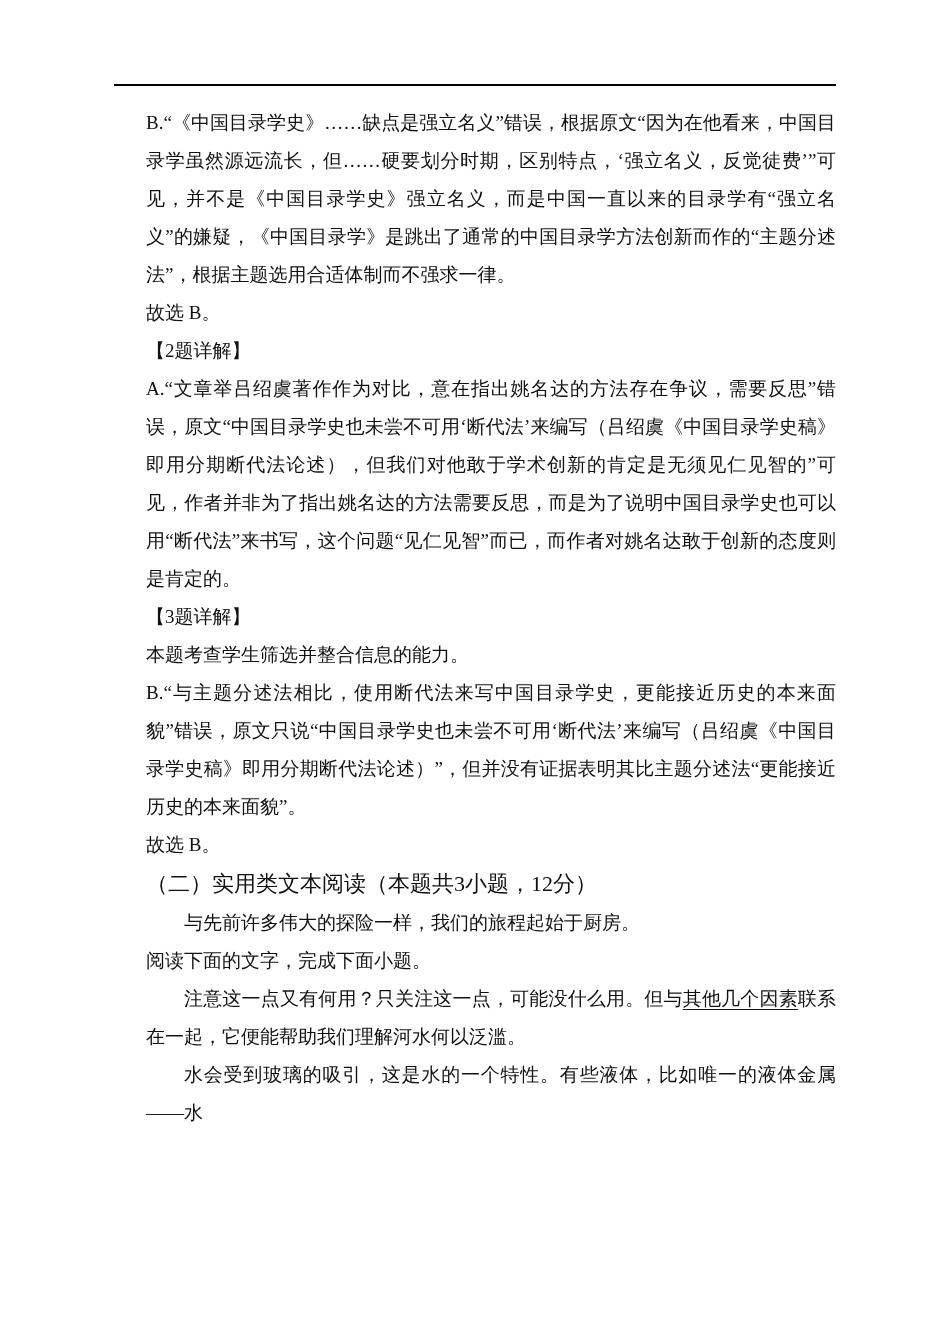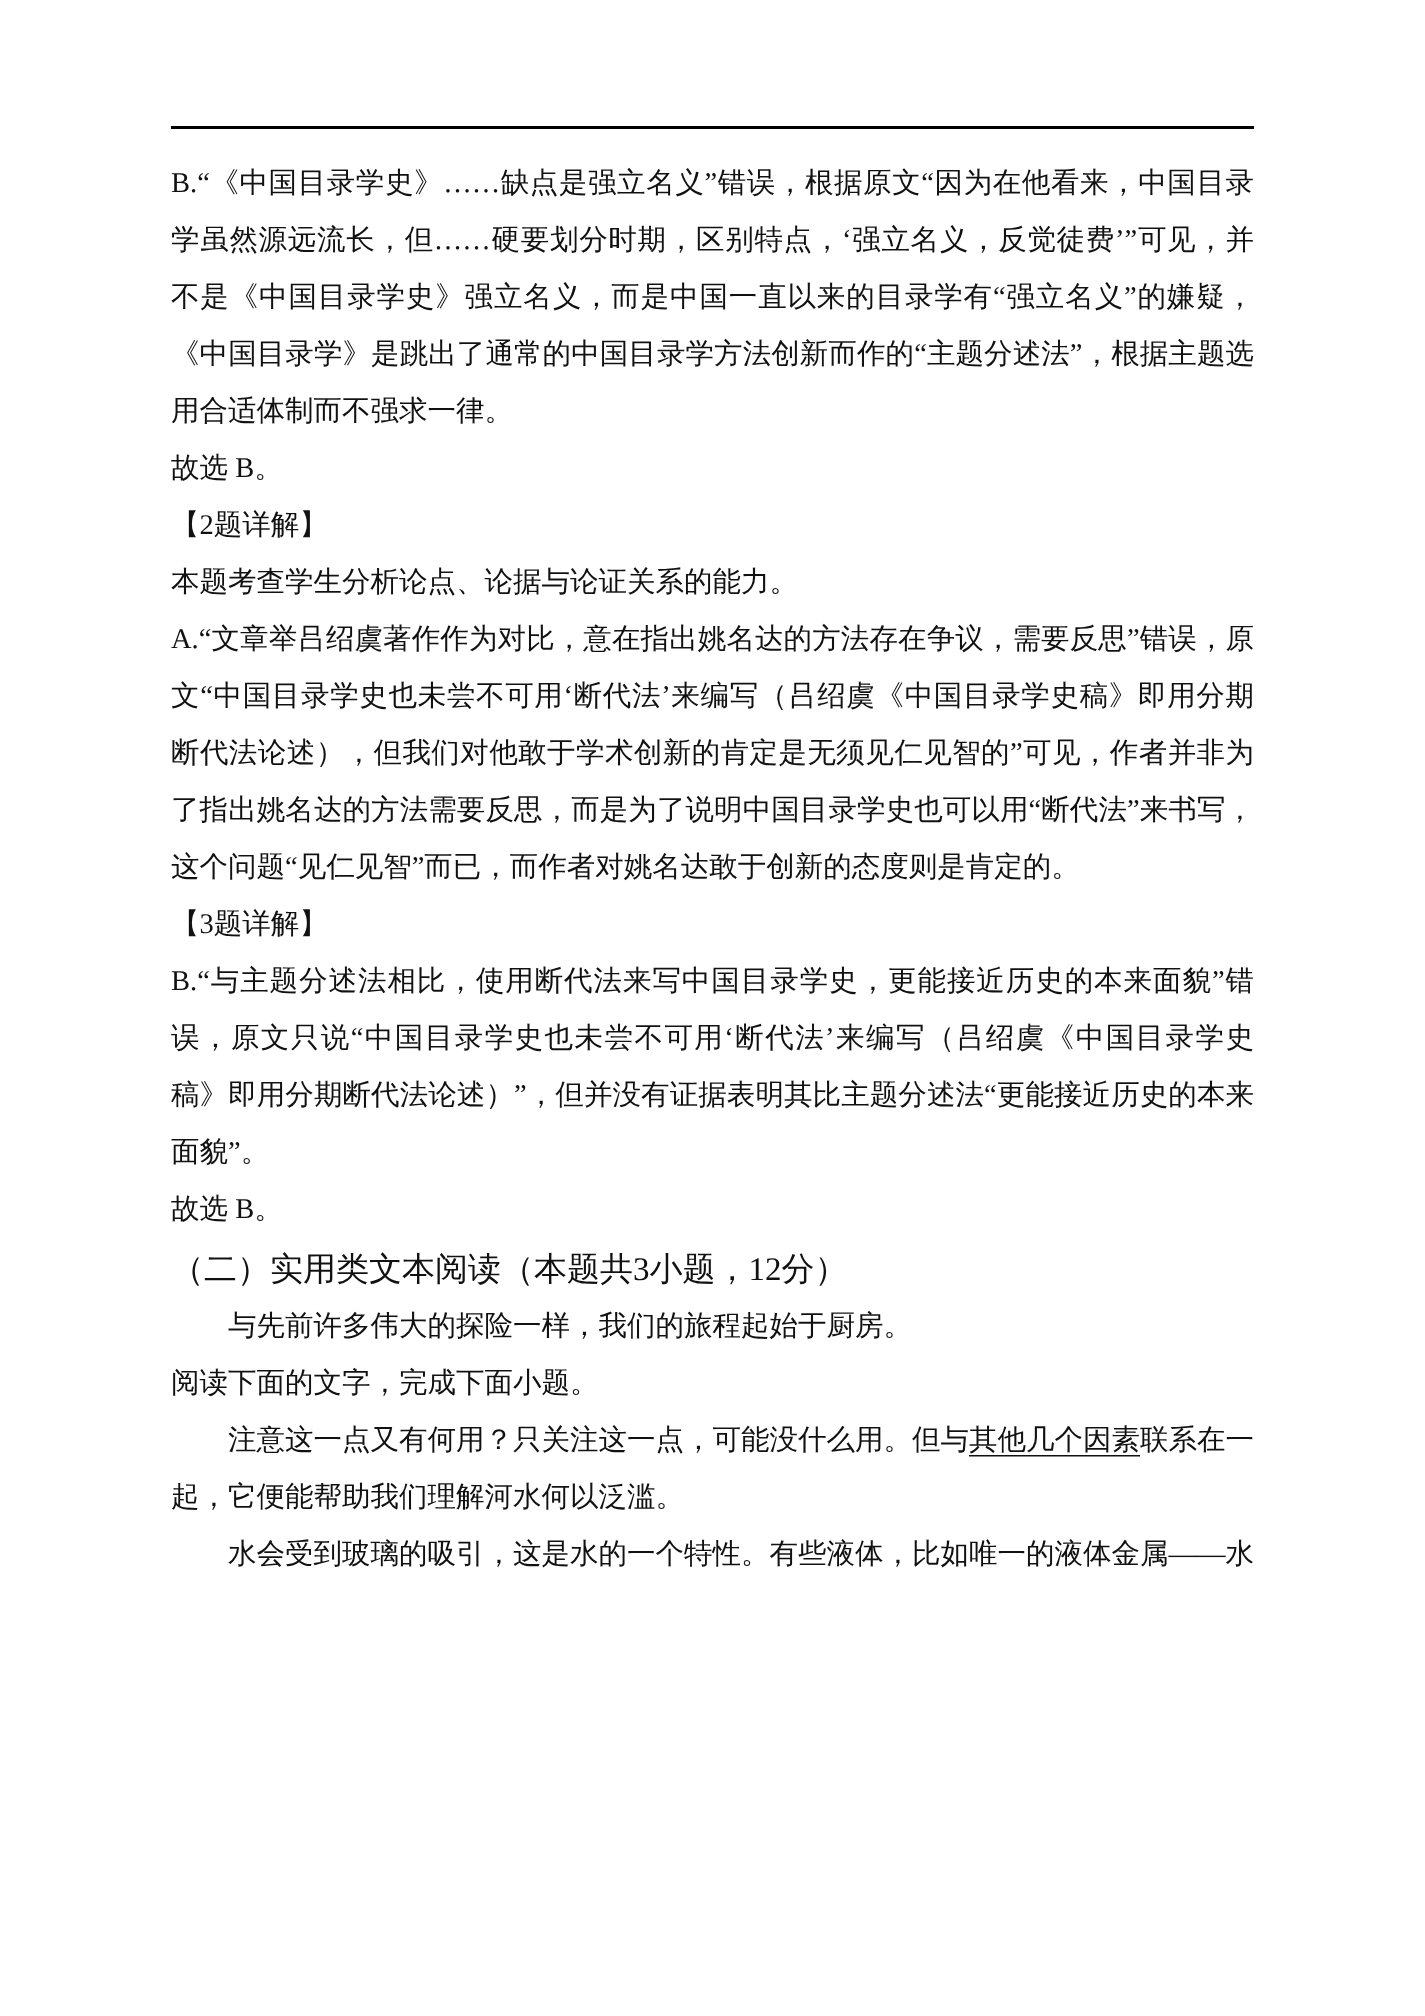--- a/index.html
+++ b/index.html
@@ -24,20 +24,21 @@
     border: none;
     border-top: 2px solid #000000;
     margin-top: 84px;
     width: 100%;
   }
   .body-text {
     font-size: 19px;
     line-height: 38px;
     text-align: justify;
     text-justify: inter-character;
+    margin-left: 32px;
   }
   .first-after-rule { margin-top: 18px; }
   .indent { text-indent: 2em; }
   .section-heading {
     font-weight: normal;
     font-size: 22px;
     line-height: 40px;
     font-family: "Liberation Serif", "DejaVu Serif", serif;
   }
   .underline {
@@ -52,27 +53,27 @@
   <div class="content">
 
     <hr class="header-rule">
 
     <p class="body-text first-after-rule">B.“《中国目录学史》……缺点是强立名义”错误，根据原文“因为在他看来，中国目录学虽然源远流长，但……硬要划分时期，区别特点，‘强立名义，反觉徒费’”可见，并不是《中国目录学史》强立名义，而是中国一直以来的目录学有“强立名义”的嫌疑，《中国目录学》是跳出了通常的中国目录学方法创新而作的“主题分述法”，根据主题选用合适体制而不强求一律。</p>
 
     <p class="body-text">故选 B。</p>
 
     <p class="body-text">【2题详解】</p>
 
-    <p class="body-text">本题考查学生分析论点、论据与论证关系的能力。</p>
 
     <p class="body-text">A.“文章举吕绍虞著作作为对比，意在指出姚名达的方法存在争议，需要反思”错误，原文“中国目录学史也未尝不可用‘断代法’来编写（吕绍虞《中国目录学史稿》即用分期断代法论述），但我们对他敢于学术创新的肯定是无须见仁见智的”可见，作者并非为了指出姚名达的方法需要反思，而是为了说明中国目录学史也可以用“断代法”来书写，这个问题“见仁见智”而已，而作者对姚名达敢于创新的态度则是肯定的。</p>
 
 
     <p class="body-text">【3题详解】</p>
 
+    <p class="body-text">本题考查学生筛选并整合信息的能力。</p>
 
     <p class="body-text">B.“与主题分述法相比，使用断代法来写中国目录学史，更能接近历史的本来面貌”错误，原文只说“中国目录学史也未尝不可用‘断代法’来编写（吕绍虞《中国目录学史稿》即用分期断代法论述）”，但并没有证据表明其比主题分述法“更能接近历史的本来面貌”。</p>
 
     <p class="body-text">故选 B。</p>
 
     <p class="body-text section-heading">（二）实用类文本阅读（本题共3小题，12分）</p>
 
     <p class="body-text indent">与先前许多伟大的探险一样，我们的旅程起始于厨房。</p>
 
     <p class="body-text">阅读下面的文字，完成下面小题。</p>

